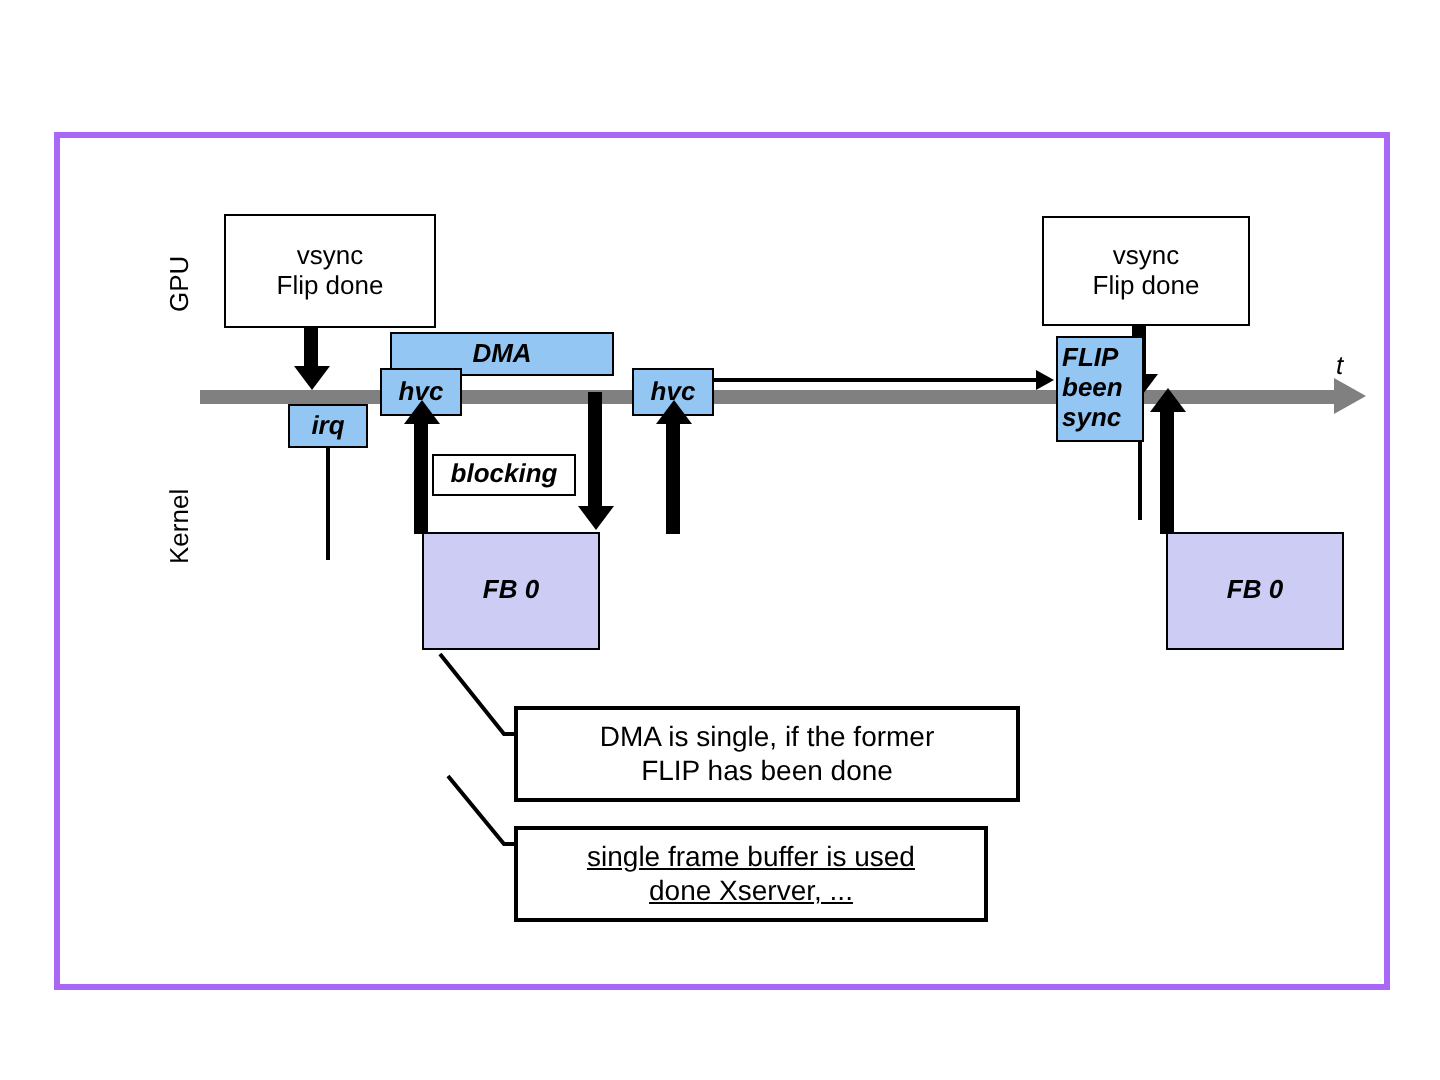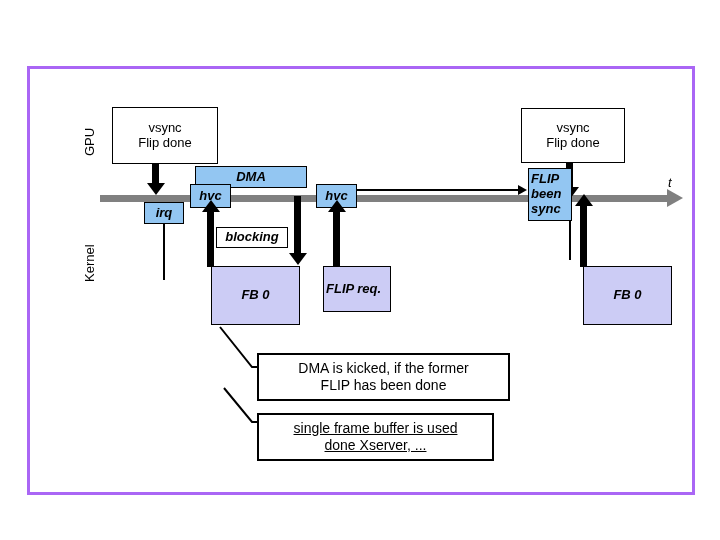--- a/index.html
+++ b/index.html
@@ -168,21 +168,20 @@
   <div class="box lav italic" style="left:211px; top:266px; width:89px; height:59px;">FB 0</div>
 
   <div class="box blue italic" style="left:316px; top:184px; width:41px; height:24px;">hvc</div>
 
   <div class="arrow-v" style="left:333px; top:212px; height:55px;"></div>
   <div class="arrowhead-up" style="left:328px; top:200px;"></div>
 
   <div class="thin-h" style="left:357px; top:189px; width:163px;"></div>
   <div class="thin-head-right" style="left:518px; top:185px;"></div>
 
-  <div class="box lav italic left-align" style="left:323px; top:266px; width:68px; height:46px;">FLIP req.</div>
 
   <div class="box white plain" style="left:521px; top:108px; width:104px; height:55px; flex-direction:column;">
     <span>vsync</span>
     <span>Flip done</span>
   </div>
   <div class="arrow-v" style="left:566px; top:163px; height:25px;"></div>
   <div class="arrowhead-down" style="left:561px; top:187px;"></div>
   <div class="thin-v" style="left:569px; top:199px; height:61px;"></div>
 
   <div class="box blue italic left-align" style="left:528px; top:168px; width:44px; height:53px; flex-direction:column; align-items:flex-start; justify-content:center;">
@@ -201,21 +200,21 @@
       <polyline points="2,2 34,42 56,42" fill="none" stroke="#000" stroke-width="2"></polyline>
     </svg>
   </div>
   <div class="leader" style="left:222px; top:386px;">
     <svg width="58" height="46" viewBox="0 0 58 46">
       <polyline points="2,2 30,36 54,36" fill="none" stroke="#000" stroke-width="2"></polyline>
     </svg>
   </div>
 
   <div class="note" style="left:257px; top:353px; width:253px; height:48px; flex-direction:column;">
-    <span>DMA is kicked, if the former</span>
+    <span>DMA is single, if the former</span>
     <span>FLIP has been done</span>
   </div>
 
   <div class="note" style="left:257px; top:413px; width:237px; height:48px; flex-direction:column;text-decoration:underline;">
     <span>single frame buffer is used</span>
     <span>done Xserver, ...</span>
   </div>
 
 </div>
 

